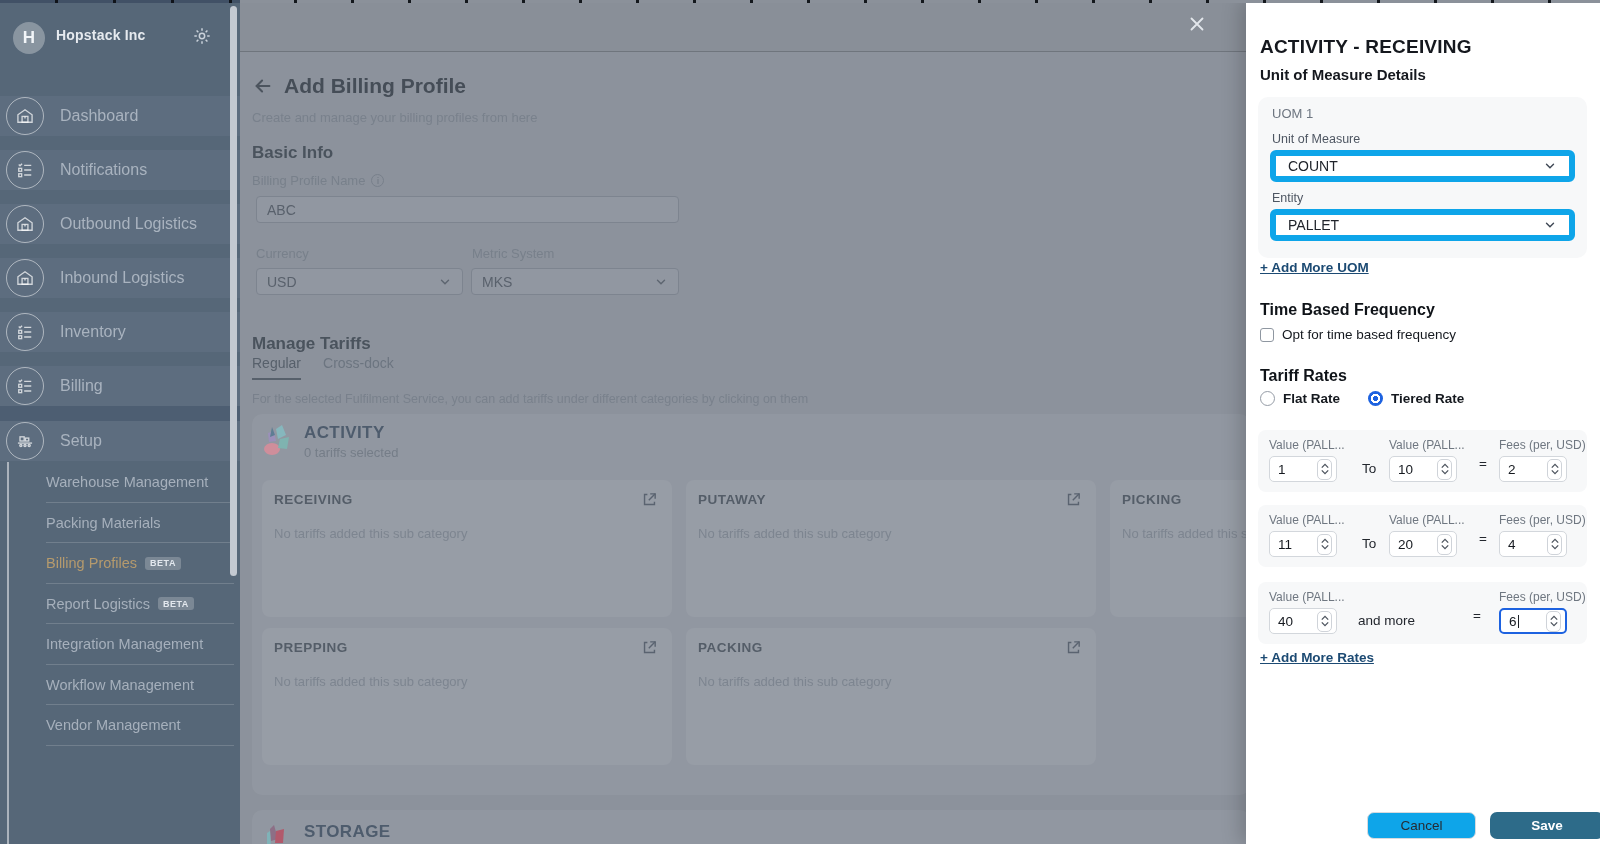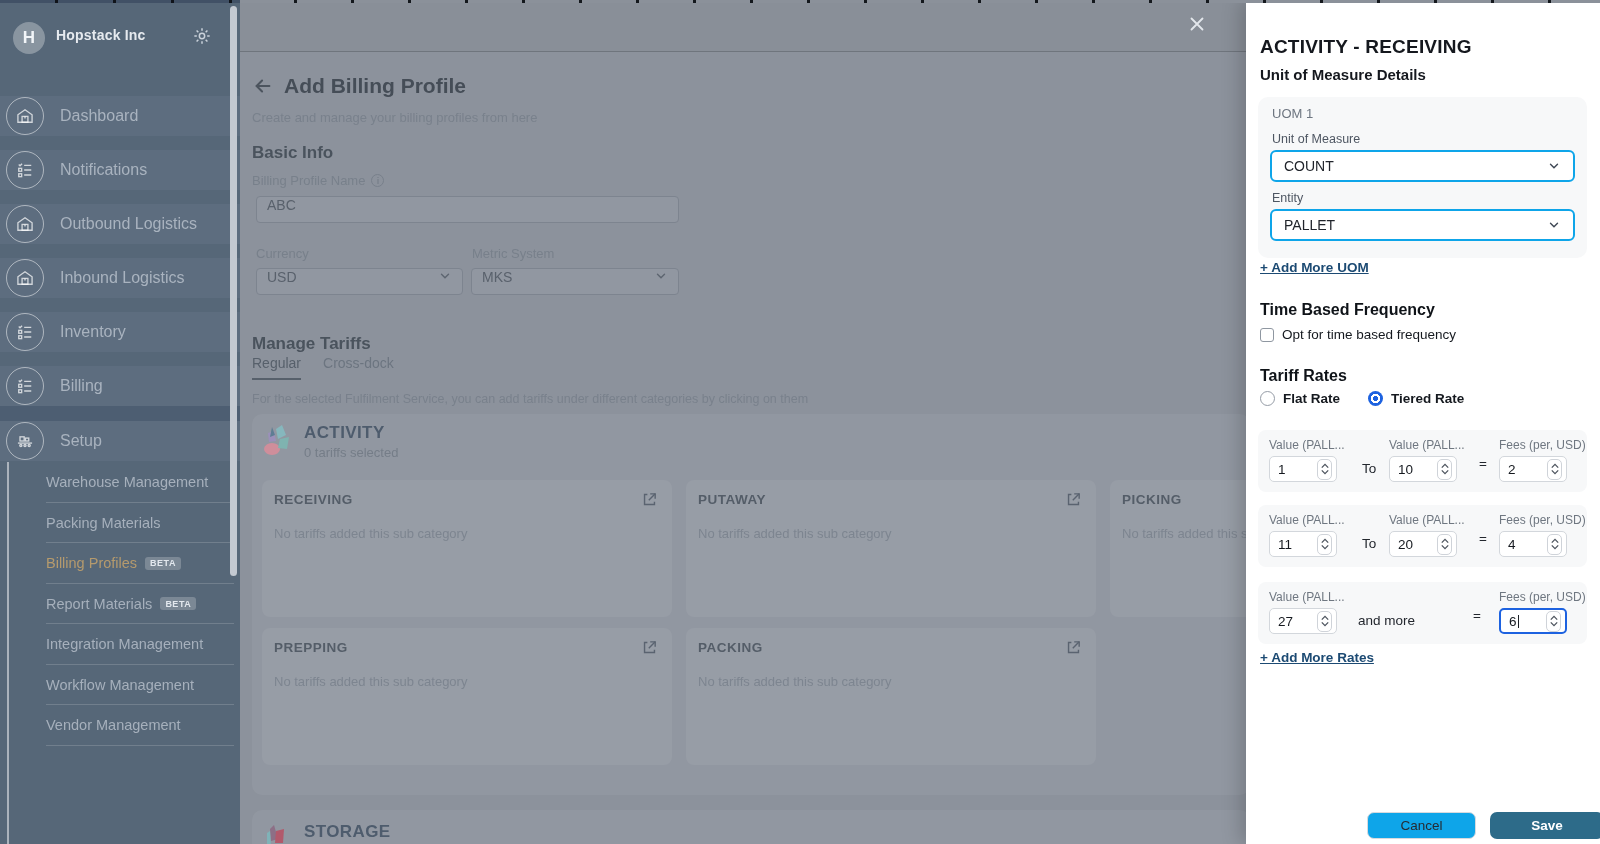--- a/index.html
+++ b/index.html
@@ -45,21 +45,21 @@
   .close-x { position:absolute; left:946px; top:13px; width:22px; height:22px; color:#e3e7ec; }
   .page-title-row { position:absolute; left:12px; top:74px; display:flex; align-items:center; gap:10px; }
   .back-arrow { width:22px; height:22px; color:#4c545e; }
   .page-title { font-size:21px; font-weight:bold; color:#454d57; }
   .page-sub { position:absolute; left:12px; top:110px; font-size:13px; color:#79818c; }
   .sec-head { position:absolute; left:12px; font-size:17px; font-weight:bold; color:#4a535d; }
   .fld-label { position:absolute; font-size:13px; color:#78808b; display:flex; align-items:center; gap:6px; }
   .info-ic { width:13px; height:13px; border:1.2px solid #78808b; border-radius:50%; font-size:9px;
     display:inline-flex; align-items:center; justify-content:center; color:#78808b; font-weight:bold; }
   .dim-input { position:absolute; height:27px; border:1px solid #7d848f; border-radius:4px;
-    background:rgba(255,255,255,0.05); font-size:14px; color:#59616c; display:flex; padding:0 10px; }
+    background:rgba(255,255,255,0.05); font-size:14px; color:#59616c; display:flex; align-items:center; padding:0 10px; }
   .dim-select { justify-content:space-between; }
   .dim-select svg { width:14px; height:14px; color:#5d End656; color:#5d6570; }
   .tabs { position:absolute; left:12px; top:355px; display:flex; gap:22px; font-size:14px; }
   .tab { padding-bottom:7px; color:#6c7580; }
   .tab.active { color:#57606b; border-bottom:2px solid #57606b; }
   .desc { position:absolute; left:12px; top:392px; font-size:12.5px; color:#79818c; }
 
   .cat-card { position:absolute; left:12px; width:998px; background:rgba(255,255,255,0.05); border-radius:10px; }
   .cat-ic { position:absolute; left:10px; top:9px; width:32px; height:34px; }
   .cat-title { position:absolute; left:52px; top:9px; font-size:17px; font-weight:bold; color:#4e5c6d; letter-spacing:.4px; }
@@ -70,21 +70,21 @@
   .sub-card-empty { position:absolute; left:12px; top:46px; font-size:13px; color:#7d8590; }
 
   
   .panel { position:absolute; left:1246px; top:0; width:354px; height:844px; background:#ffffff; z-index:50;
     box-shadow:-6px 0 18px rgba(0,0,0,0.18); }
   .panel-h1 { position:absolute; left:14px; top:36px; font-size:19px; font-weight:bold; color:#15181e; letter-spacing:.2px; }
   .panel-h2 { position:absolute; left:14px; top:66px; font-size:15px; font-weight:bold; color:#15181e; }
   .uom-card { position:absolute; left:12px; top:97px; width:329px; height:161px; background:#f7f8f9; border-radius:10px; }
   .uom-group { position:absolute; left:14px; top:9px; font-size:13px; color:#6e7681; }
   .p-label { position:absolute; font-size:12.5px; color:#4e5662; }
-  .p-select { position:absolute; left:12px; width:305px; height:32px; background:#fff; border:2px solid #0ea5e9;
+  .p-select { position:absolute; left:12px; width:305px; height:32px; background:#fff; border:6px solid #0ea5e9;
     border-radius:6px; display:flex; align-items:center; justify-content:space-between; padding:0 12px;
     font-size:14px; color:#20242b; }
   .p-select svg { width:14px; height:14px; color:#3e4754; }
   .p-link { position:absolute; left:14px; font-size:13.5px; font-weight:bold; color:#1c4a73; text-decoration:underline; }
   .p-sec { position:absolute; left:14px; font-size:16px; font-weight:bold; color:#0f1318; }
   .chk-row { position:absolute; left:14px; top:327px; display:flex; align-items:center; gap:8px; }
   .chk { width:14px; height:14px; border:1.5px solid #8f97a1; border-radius:3px; background:#fff; }
   .chk-label { font-size:13.5px; color:#15191f; }
   .radio-row { position:absolute; left:14px; top:391px; display:flex; align-items:center; }
   .radio { width:15px; height:15px; border-radius:50%; }
@@ -209,21 +209,21 @@
       <div class="sub-item">
           <span class="sub-label">Warehouse Management</span>
         </div>
       <div class="sub-item">
           <span class="sub-label">Packing Materials</span>
         </div>
       <div class="sub-item active">
         <span class="sub-label"><span>Billing Profiles</span><span class="beta">BETA</span></span>
       </div>
       <div class="sub-item">
-        <span class="sub-label"><span>Report Materials</span><span class="beta">BETA</span></span>
+        <span class="sub-label"><span>Report Logistics</span><span class="beta">BETA</span></span>
       </div>
       <div class="sub-item">
           <span class="sub-label">Integration Management</span>
         </div>
       <div class="sub-item">
           <span class="sub-label">Workflow Management</span>
         </div>
       <div class="sub-item">
           <span class="sub-label">Vendor Management</span>
         </div>
@@ -464,21 +464,21 @@
               <path d="M1 1l4 4 4-4"></path>
             </svg>
           </span>
       </div>
     </div>
 
     <div class="tier-card" style="top:582px">
       <span class="t-label" style="left:11px">Value (PALL...</span>
       <span class="t-label" style="left:241px">Fees (per, USD)</span>
       <div class="num-input" style="left:11px">
-        <span class="num-val">27</span>
+        <span class="num-val">40</span>
         <span class="stepper">
             <svg viewBox="0 0 10 6" fill="none" stroke="currentColor" stroke-width="1.6">
               <path d="M1 5l4-4 4 4"></path>
             </svg>
             <svg viewBox="0 0 10 6" fill="none" stroke="currentColor" stroke-width="1.6">
               <path d="M1 1l4 4 4-4"></path>
             </svg>
           </span>
       </div>
       <span class="t-join" style="left:100px; top:31px">and more</span>

